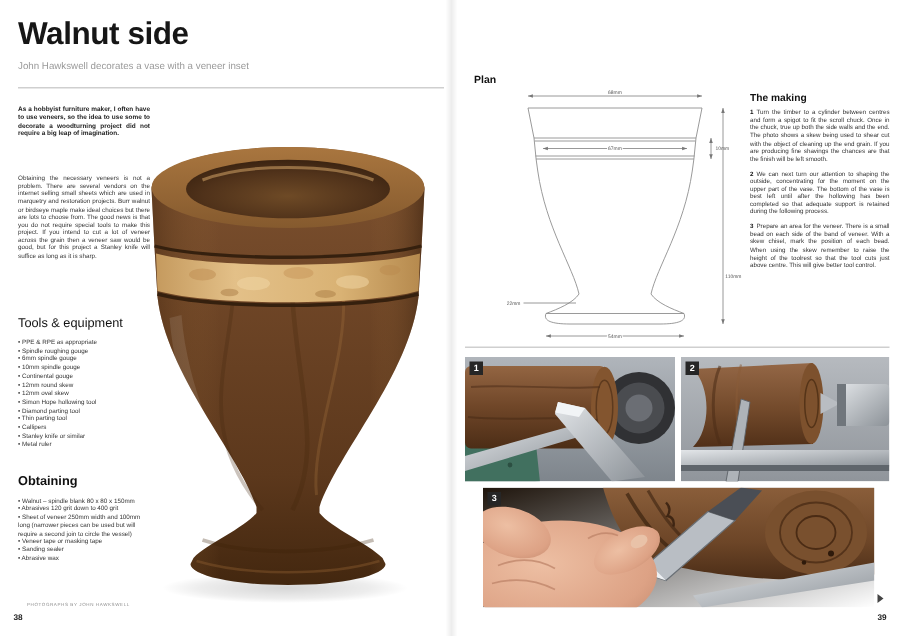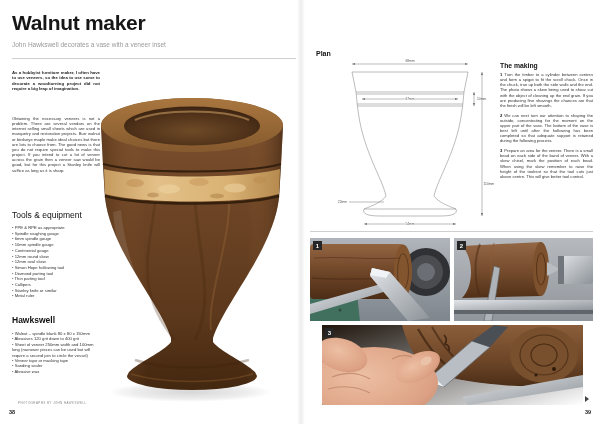--- a/index.html
+++ b/index.html
@@ -45,21 +45,21 @@
          font-size:6px;font-weight:bold;display:flex;align-items:center;justify-content:center;}
   .next-arrow{left:585px;top:396px;width:0;height:0;border-left:4px solid #444;border-top:3px solid transparent;border-bottom:3px solid transparent;}
   .dimtxt{font-size:3.3px;fill:#555;font-family:"Liberation Sans",sans-serif;}
   .dimtxt.bg{paint-order:stroke;stroke:#ffffff;stroke-width:1.6px;}
 </style>
 </head>
 <body>
 
 <div class="spread">
 
-  <div class="abs title">Walnut maker</div>
+  <div class="abs title">Walnut side</div>
   <div class="abs subtitle">John Hawkswell decorates a vase with a veneer inset</div>
   <div class="abs title-rule"></div>
 
   <div class="abs leftcol">
     <p class="lead">As a hobbyist furniture maker, I often have to use veneers, so the idea to use some to decorate a woodturning project did not require a big leap of imagination.</p>
     <p class="bodytxt">Obtaining the necessary veneers is not a problem. There are several vendors on the internet selling small sheets which are used in marquetry and restoration projects. Burr walnut or birdseye maple make ideal choices but there are lots to choose from. The good news is that you do not require special tools to make this project. If you intend to cut a lot of veneer across the grain then a veneer saw would be good, but for this project a Stanley knife will suffice as long as it is sharp.</p>
     <h2 class="h-tools">Tools &amp; equipment</h2>
     <ul class="ul ul-tools">
       <li>PPE &amp; RPE as appropriate</li>
       <li>Spindle roughing gouge</li>
@@ -68,21 +68,21 @@
       <li>Continental gouge</li>
       <li>12mm round skew</li>
       <li>12mm oval skew</li>
       <li>Simon Hope hollowing tool</li>
       <li>Diamond parting tool</li>
       <li>Thin parting tool</li>
       <li>Callipers</li>
       <li>Stanley knife or similar</li>
       <li>Metal ruler</li>
     </ul>
-    <h2 class="h-mat">Hawkswell</h2>
+    <h2 class="h-mat">Obtaining</h2>
     <ul class="ul ul-mat">
       <li>Walnut – spindle blank 80 x 80 x 150mm</li>
       <li>Abrasives 120 grit down to 400 grit</li>
       <li>Sheet of veneer 250mm width and 100mm long (narrower pieces can be used but will require a second join to circle the vessel)</li>
       <li>Veneer tape or masking tape</li>
       <li>Sanding sealer</li>
       <li>Abrasive wax</li>
     </ul>
   </div>
 

